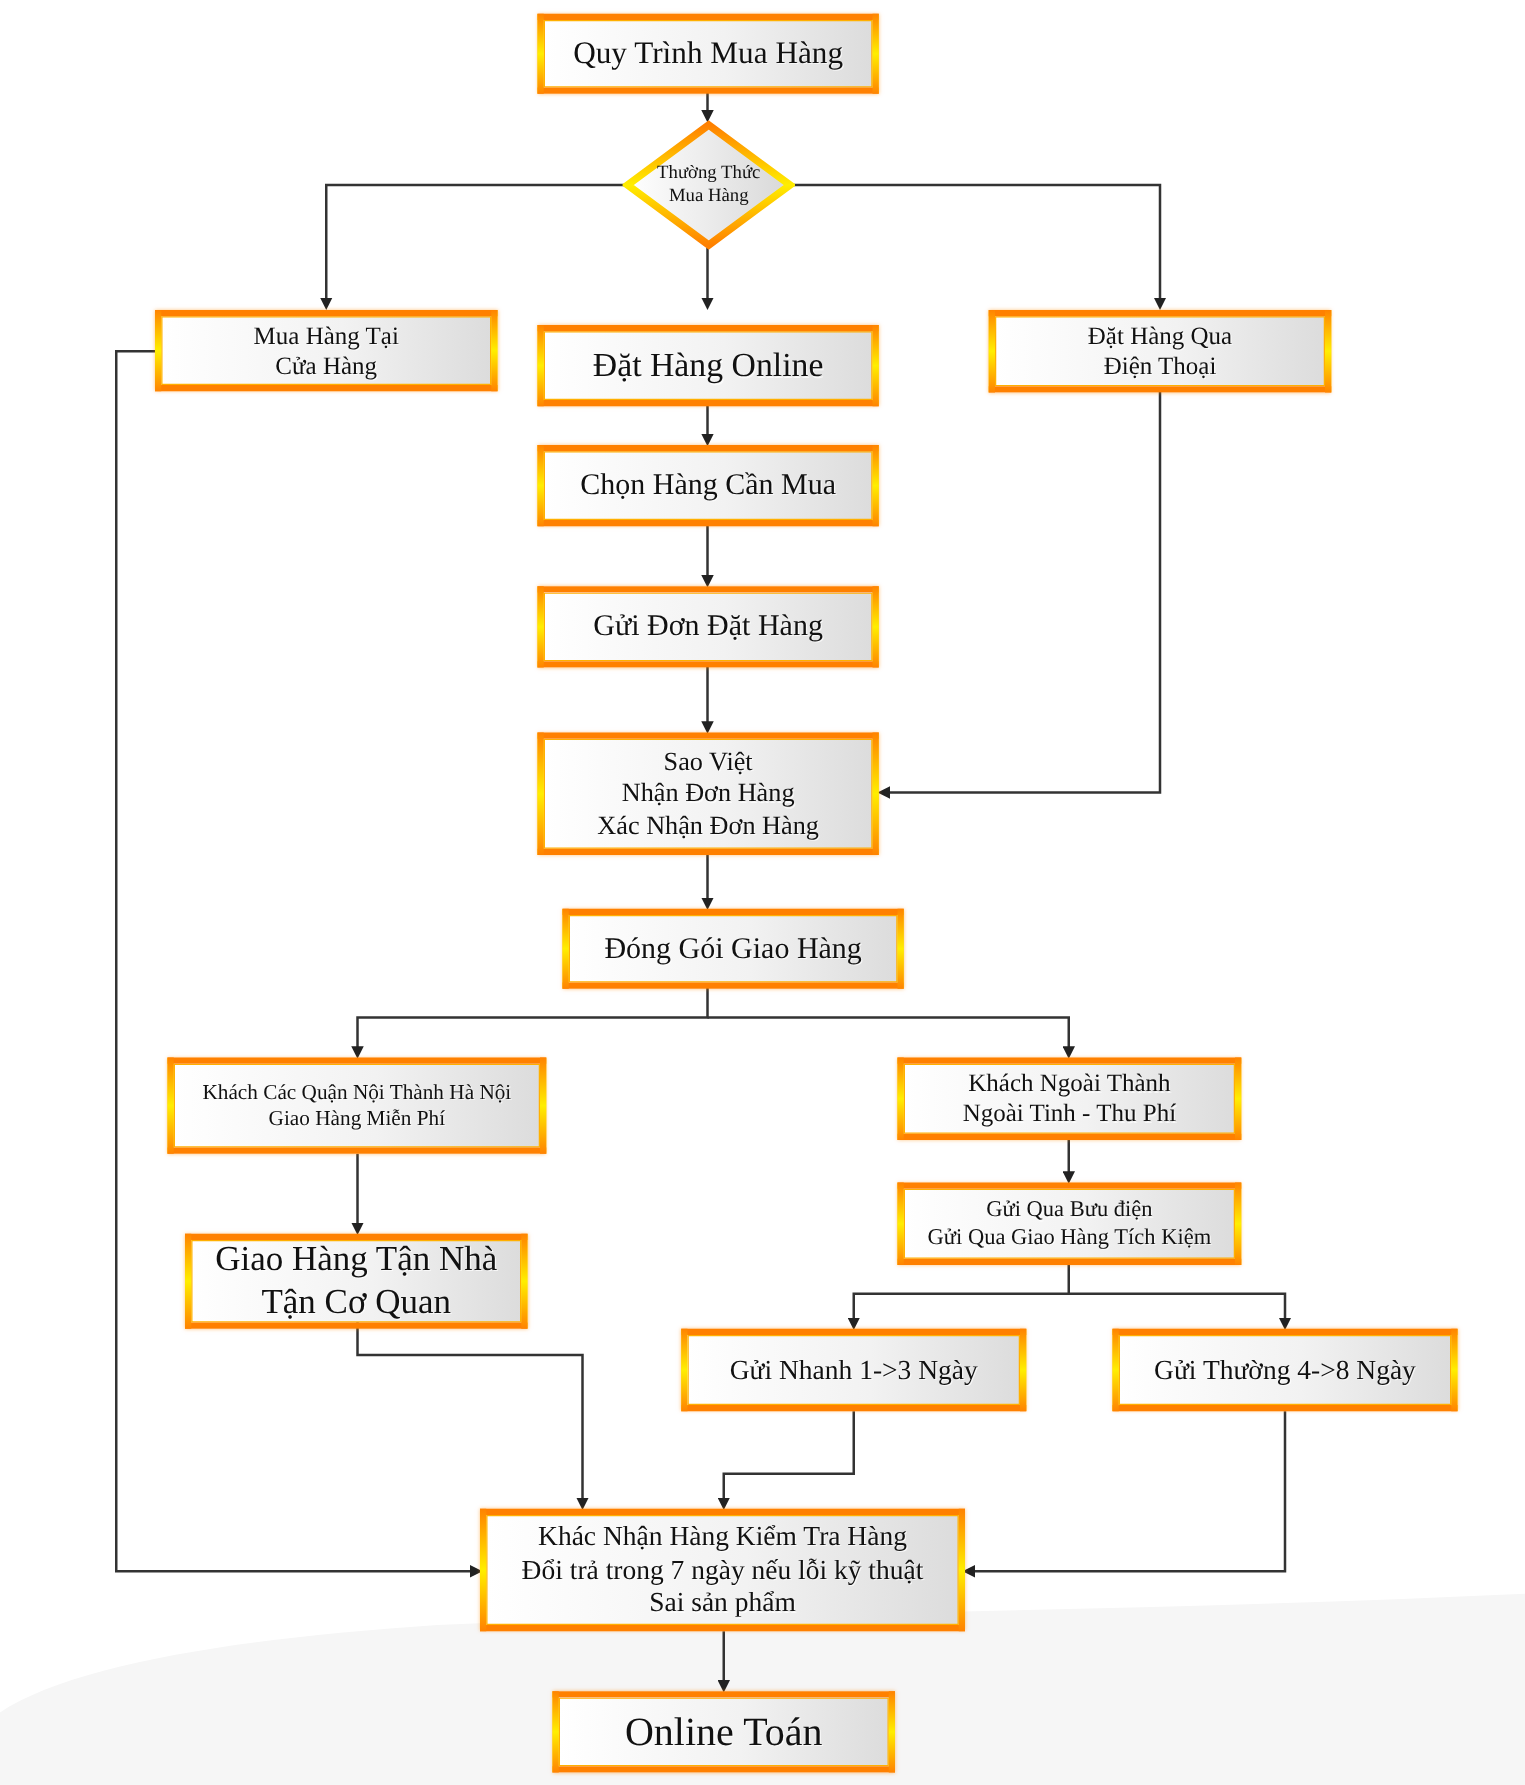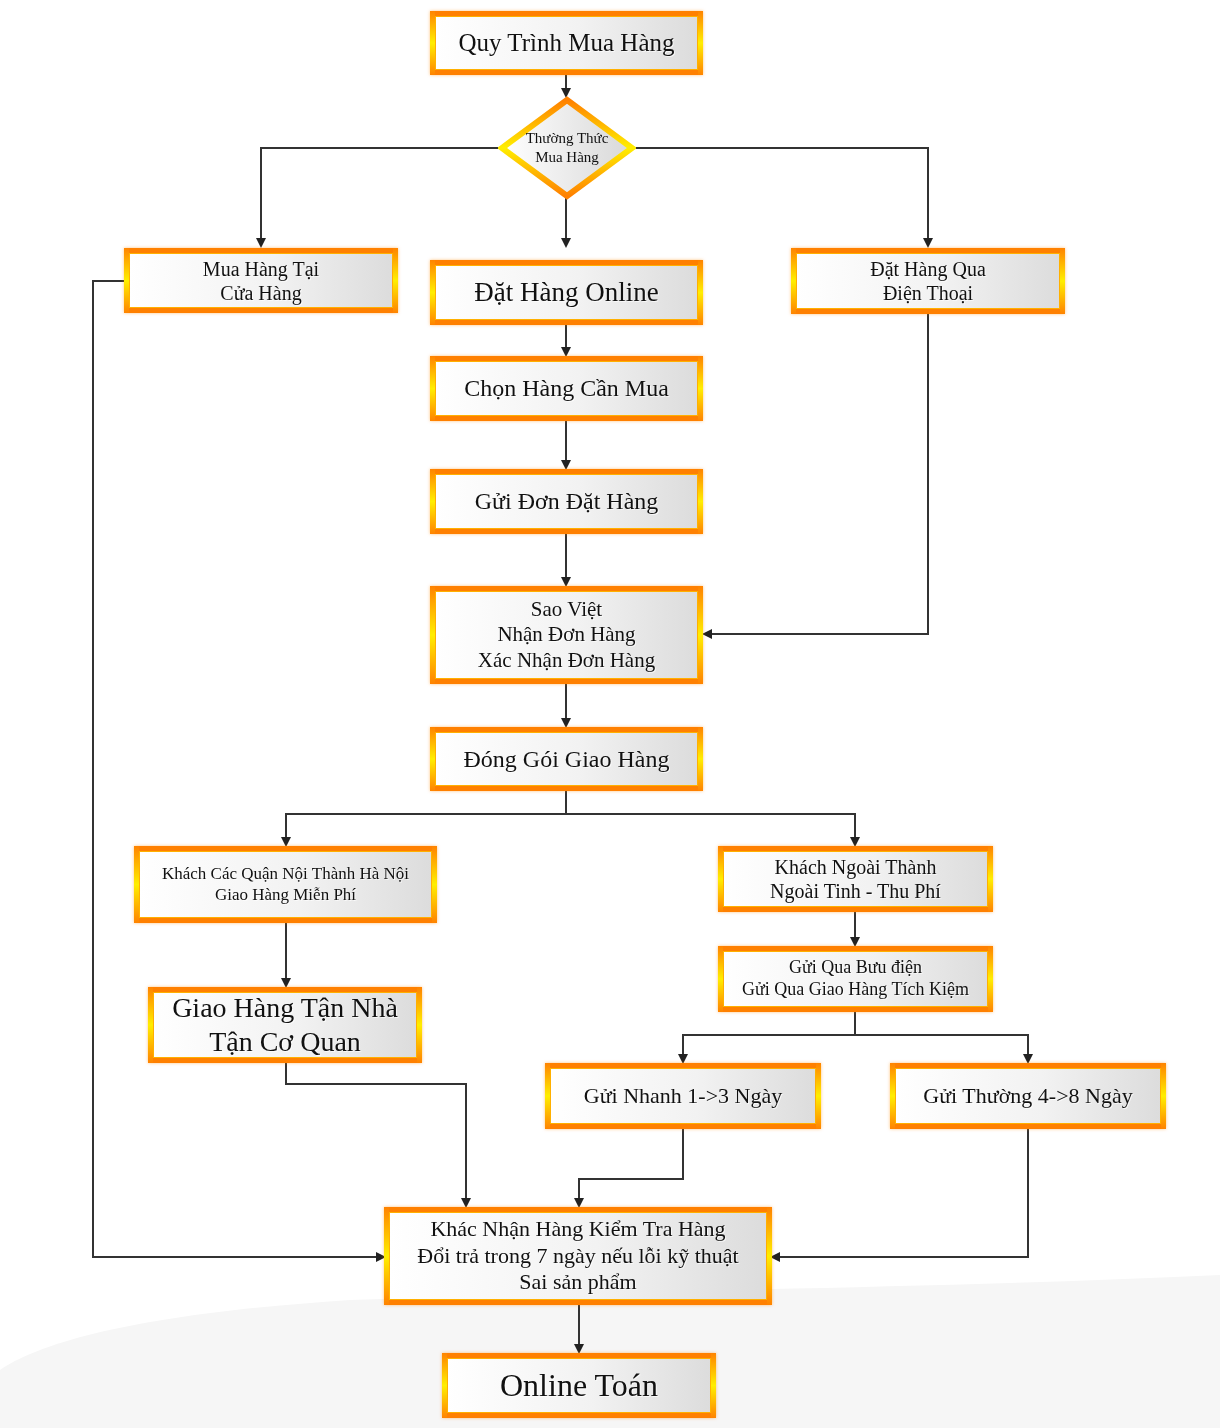--- a/index.html
+++ b/index.html
@@ -135,21 +135,21 @@
 <div class="node" style="left:430px;top:469px;width:273px;height:65px;font-size:24px;text-align:right;">
   <span>Gửi Đơn Đặt Hàng</span>
 </div>
 
 <div class="node" style="left:430px;top:586px;width:273px;height:98px;font-size:21px;">
   <span>Sao Việt
 Nhận Đơn Hàng
 Xác Nhận Đơn Hàng</span>
 </div>
 
-<div class="node" style="left:430px;top:727px;width:273px;height:64px;font-size:24px;">
+<div class="node" style="left:450px;top:727px;width:273px;height:64px;font-size:24px;">
   <span>Đóng Gói Giao Hàng</span>
 </div>
 
 <div class="node" style="left:134px;top:846px;width:303px;height:77px;font-size:17px;">
   <span>Khách Các Quận Nội Thành Hà Nội
 Giao Hàng Miễn Phí</span>
 </div>
 
 <div class="node" style="left:718px;top:846px;width:275px;height:66px;font-size:20px;">
   <span>Khách Ngoài Thành

